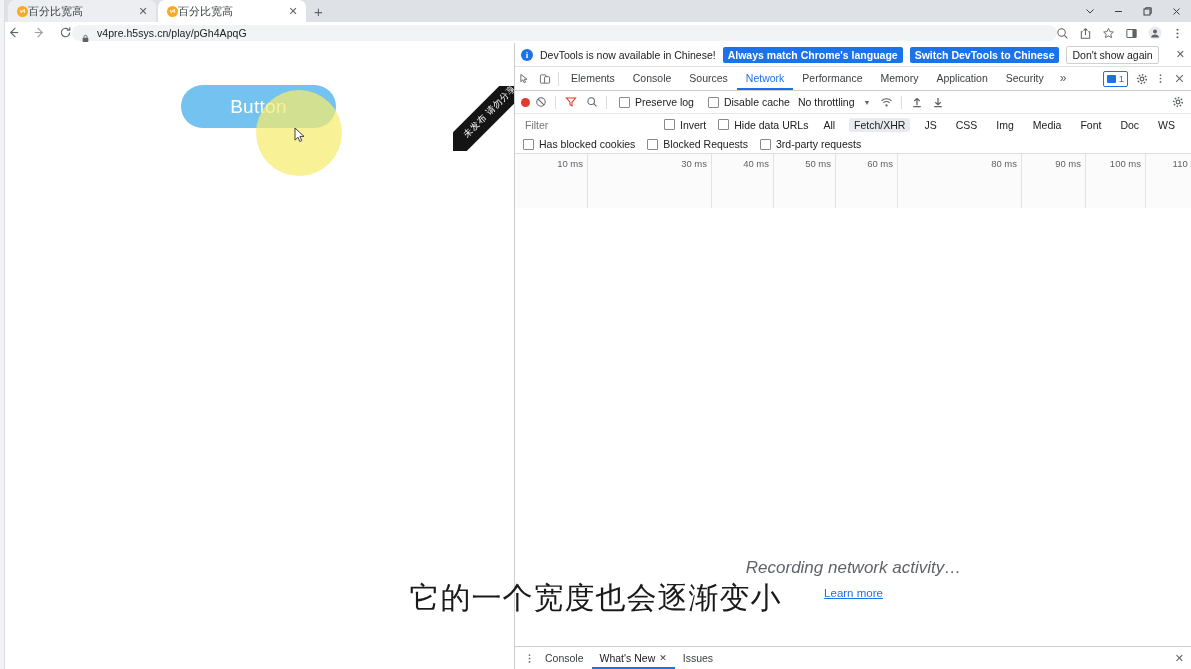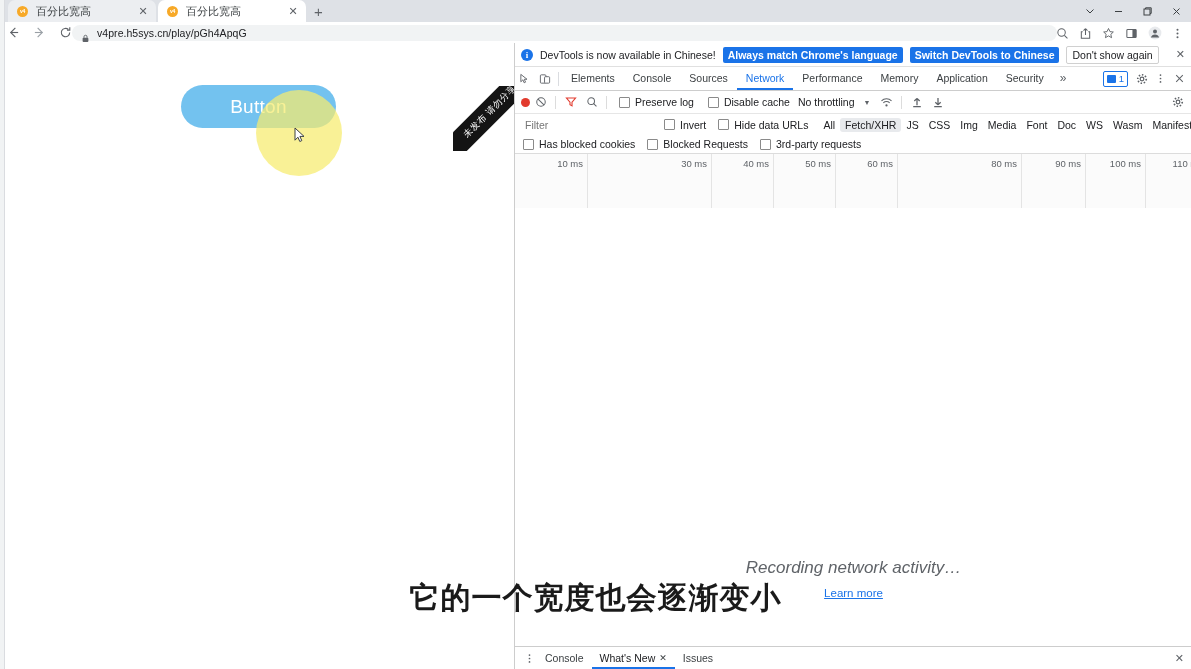--- a/index.html
+++ b/index.html
@@ -12,21 +12,21 @@
   #app{position:relative;width:1191px;height:669px;overflow:hidden;background:#fff;}
 
   
   .edge-strip{position:absolute;left:0;top:0;width:4px;height:669px;background:#f1f3f4;border-right:1px solid #dadce0;z-index:60;}
 
   
   .tabstrip{position:absolute;left:0;top:0;width:1191px;height:22px;background:#dee1e6;}
   .tab{position:absolute;top:0;height:22px;display:flex;align-items:center;border-radius:7px 7px 0 0;}
   .tab .fav{width:11px;height:11px;border-radius:50%;background:#f7a928;flex:0 0 auto;margin-left:9px;
      font-size:5px;color:#fff;display:flex;align-items:center;justify-content:center;font-weight:bold;letter-spacing:-.3px;}
-  .tab .tlabel{font-size:11px;color:#3c4043;margin-left:8px;white-space:nowrap;overflow:hidden;
+  .tab .tlabel{font-size:11px;color:#3c4043;white-space:nowrap;overflow:hidden;
      max-width:140px;font-family:"Liberation Sans", sans-serif;}
   .tab .tclose{position:absolute;right:7px;top:5px;width:12px;height:12px;color:#5f6368;font-size:11px;line-height:12px;text-align:center;}
   .tab1{left:8px;width:148px;background:#eceef1;}
   .tab2{left:158px;width:148px;background:#ffffff;}
   .newtab{position:absolute;left:310px;top:3px;width:17px;height:17px;color:#5f6368;font-size:15px;line-height:17px;text-align:center;}
 
   .wincontrols{position:absolute;right:0;top:0;height:22px;display:flex;align-items:center;}
   .wc{width:29px;height:22px;display:flex;align-items:center;justify-content:center;color:#3c4043;font-size:11px;}
 
   .toolbar{position:absolute;left:0;top:22px;width:1191px;height:21px;background:#ffffff;border-bottom:1px solid #dadce0;display:flex;align-items:center;}
@@ -46,21 +46,21 @@
   .demo-circle{position:absolute;left:252px;top:47px;width:86px;height:86px;border-radius:50%;
      background:rgba(247,236,110,.72);}
   .cursor{position:absolute;left:290px;top:84px;width:12px;height:16px;}
 
   .ribbon-wrap{position:absolute;left:449px;top:43px;width:65px;height:65px;overflow:hidden;}
   .ribbon{position:absolute;left:-22px;top:14px;width:118px;height:23px;background:#141414;
      transform:rotate(-45deg);display:flex;align-items:center;justify-content:center;}
   .ribbon span{color:#fff;font-size:9px;letter-spacing:.5px;white-space:nowrap;font-family:"DejaVu Sans",sans-serif;}
 
   .subtitle{position:absolute;left:0;top:578px;width:1191px;text-align:center;
-     font-family:"DejaVu Sans",sans-serif;font-size:30px;font-weight:bold;color:#1a1a1a;letter-spacing:1px;z-index:55;}
+     font-family:"DejaVu Sans",sans-serif;font-size:30px;font-weight:normal;color:#1a1a1a;letter-spacing:1px;z-index:55;}
 
   
   .devtools{position:absolute;left:514px;top:43px;width:677px;height:626px;background:#ffffff;border-left:1px solid #cdcdcd;}
 
   .infobar{height:23px;background:#ffffff;border-bottom:1px solid #e0e0e0;display:flex;align-items:center;padding:0 6px;position:relative;}
   .infoicon{width:12px;height:12px;border-radius:50%;background:#1a73e8;color:#fff;font-size:9px;font-weight:bold;
      display:flex;align-items:center;justify-content:center;flex:0 0 auto;font-family:"Liberation Serif",serif;}
   .infotext{font-size:10.5px;color:#202124;margin-left:7px;white-space:nowrap;}
   .ibtn{font-size:10.5px;border-radius:2px;padding:2px 5px;margin-left:7px;white-space:nowrap;}
   .ibtn.primary{background:#1a73e8;color:#fff;font-weight:bold;}
@@ -86,21 +86,21 @@
   .cbox{width:9px;height:9px;border:1px solid #8a8a8a;border-radius:1px;background:#fff;flex:0 0 auto;}
   .cklabel{font-size:10.5px;color:#202124;margin-left:5px;white-space:nowrap;}
   .ckwrap{display:flex;align-items:center;margin-left:8px;}
   .throttle{font-size:10.5px;color:#202124;margin-left:8px;white-space:nowrap;}
   .caret{font-size:7px;color:#5f6368;margin-left:9px;}
   .nb-right{position:absolute;right:4px;top:0;height:22px;display:flex;align-items:center;}
 
   .filterbar{height:21px;background:#ffffff;display:flex;align-items:center;padding-left:8px;position:relative;}
   .fbinput{font-size:10.5px;color:#9aa0a6;width:125px;}
   .fsep{width:1px;height:13px;background:#dcdcdc;margin:0 6px;}
-  .ftype{font-size:10.5px;color:#202124;padding:1px 5px;border-radius:3px;margin-right:0;white-space:nowrap;text-align:right;}
+  .ftype{font-size:10.5px;color:#202124;padding:1px 5px;border-radius:3px;margin-right:9px;white-space:nowrap;text-align:right;}
   .ftype.sel{background:#e8eaed;}
 
   .filterbar2{height:18px;background:#ffffff;border-bottom:1px solid #dcdcdc;display:flex;align-items:center;padding-left:8px;}
 
   .ruler{height:58px;background:#fbfbfb;border-bottom:1px solid #cdcdcd;position:relative;overflow:hidden;}
   .rtick{position:absolute;top:0;bottom:0;border-right:1px solid #e4e4e4;}
   .rtick span{position:absolute;right:4px;top:4px;font-size:9.5px;color:#5f6368;white-space:nowrap;}
 
   .netbody{position:absolute;left:0;right:0;top:165px;bottom:23px;background:#fff;}
   .empty{position:absolute;left:0;right:0;top:350px;text-align:center;}

